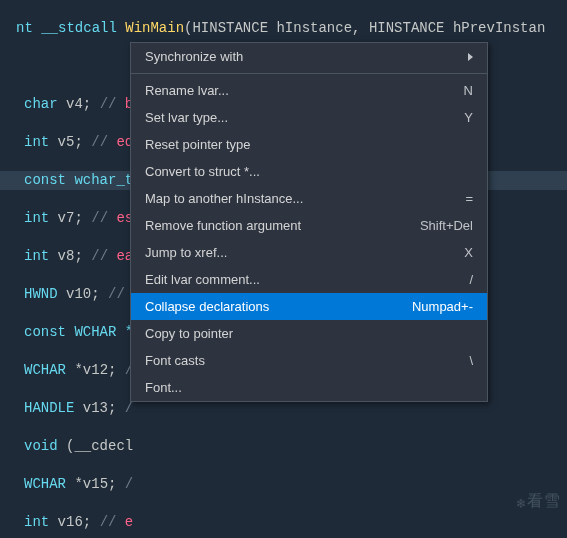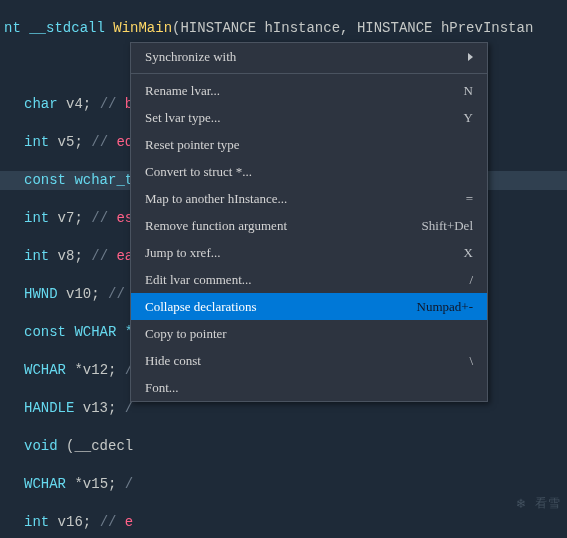--- a/index.html
+++ b/index.html
@@ -11,73 +11,73 @@
     width: 567px;
     height: 538px;
     overflow: hidden;
     position: relative;
   }
   .code-area {
     padding: 0;
     line-height: 19px;
     white-space: pre;
   }
-  .line { padding-left: 4px; height: 19px; }
+  .line { padding-left: 16px; height: 19px; }
   .line.highlight { background: #304050; }
   .line.indent { padding-left: 24px; }
   .kw-type { color: #66d9ef; }
   .kw-func { color: #ffd866; }
   .kw-ident { color: #c5c8c6; }
   .kw-comment { color: #6c7a89; }
   .kw-reg { color: #ff6188; }
   .context-menu {
     position: absolute;
     left: 130px;
     top: 42px;
     width: 358px;
     background: #2d3440;
     border: 1px solid #4a5360;
     box-shadow: 2px 2px 6px rgba(0,0,0,0.5);
-    font-family: Liberation Serif, serif;
+    font-family: Liberation Sans, sans-serif;
     font-size: 13px;
     color: #d4d4d4;
     z-index: 10;
   }
   .menu-item {
     display: flex;
     justify-content: space-between;
     align-items: center;
     padding: 5px 14px 5px 14px;
     height: 27px;
     cursor: pointer;
   }
   .menu-item.selected {
     background: #0078d7;
     color: #ffffff;
   }
   .menu-item .shortcut { color: #c0c4c8; white-space: nowrap; }
-  .menu-item.selected .shortcut { color: #0f172a; }
+  .menu-item.selected .shortcut { color: #ffffff; }
   .menu-sep {
     height: 1px;
     background: #4a5360;
     margin: 3px 0;
   }
   .menu-arrow {
     width: 0; height: 0;
     border-top: 4px solid transparent;
     border-bottom: 4px solid transparent;
     border-left: 5px solid #c0c4c8;
     margin-left: auto;
   }
   .watermark {
     position: absolute;
     right: 6px;
     bottom: 26px;
     font-family: Liberation Serif, serif;
-    font-size: 12px;
+    font-size: 16px;
     color: #5a6a78;
     opacity: 0.6;
     letter-spacing: 1px;
   }
   .snow {
     position: absolute;
     right: 42px;
     bottom: 26px;
     font-size: 14px;
     color: #5a6a78;
@@ -154,21 +154,21 @@
     <span class="shortcut">/</span>
   </div>
   <div class="menu-item selected">
     <span>Collapse declarations</span>
     <span class="shortcut">Numpad+-</span>
   </div>
   <div class="menu-item">
     <span>Copy to pointer</span>
   </div>
   <div class="menu-item">
-    <span>Hide const</span>
+    <span>Font casts</span>
     <span class="shortcut">\</span>
   </div>
   <div class="menu-item">
     <span>Font...</span>
   </div>
 </div>
 
 <div class="snow">❄</div>
 <div class="watermark">看雪</div>
 

